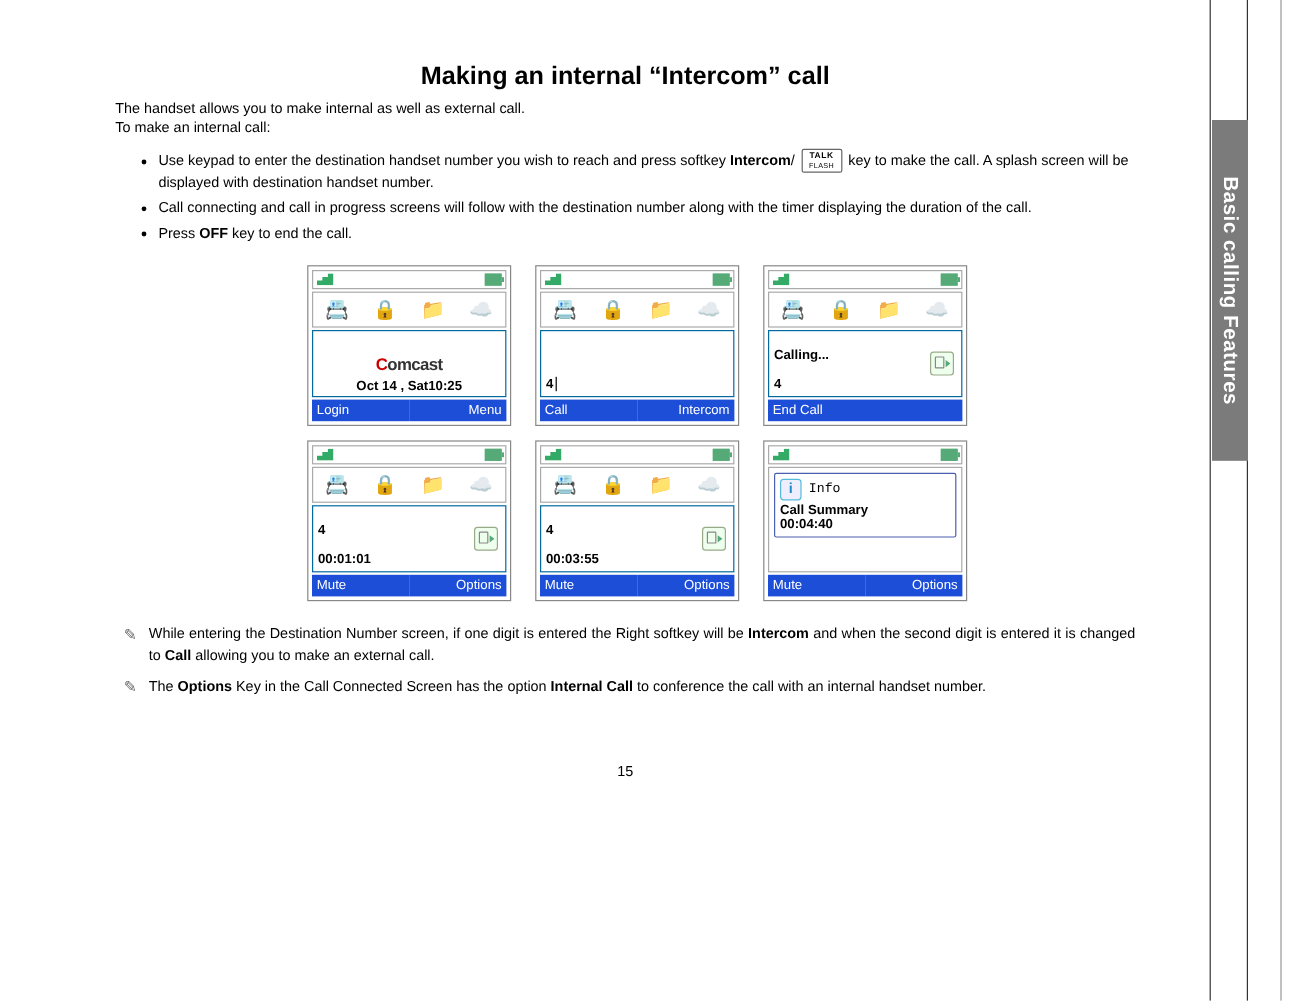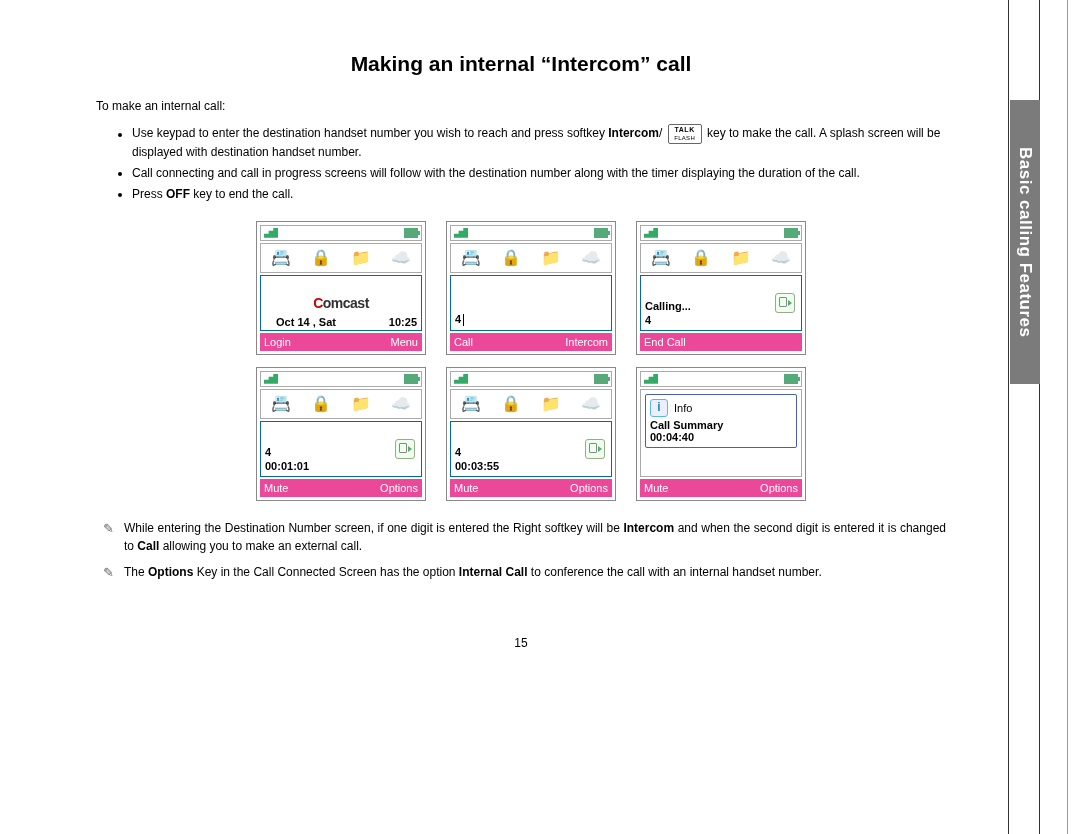--- a/index.html
+++ b/index.html
@@ -138,29 +138,29 @@
     font-size: 14px;
     color: #333;
     font-weight: bold;
   }
   .comcast {
     font-family: Arial, sans-serif;
     font-weight: bold;
     letter-spacing: -0.5px;
   }
   .comcast .c-red { color: #c00; }
-  .mid-lines { display:flex; flex-direction:column; justify-content:flex-end; height:100%; gap:2px; }
+  .mid-lines { display:flex; flex-direction:column; justify-content:flex-end; height:100%; gap:12px; }
   .softkeys {
     display: flex;
     height: 18px;
     margin-top: 2px;
   }
   .softkey {
     flex: 1;
-    background: #ec4899;
+    background: #1d4ed8;
     color: #fff;
     font-size: 11px;
     display: flex;
     align-items: center;
     padding: 0 4px;
     box-sizing: border-box;
   }
   .softkey.right { justify-content: flex-end; }
   .softkey.full { flex: 2; }
   .call-icon {
@@ -251,21 +251,21 @@
 
   <div class="thin-rule"></div>
   <div class="side-tab"></div>
   <div class="side-label">Basic calling Features</div>
 
   <div class="content">
 
     <h1 class="title">Making an internal “Intercom” call</h1>
 
     <p class="intro">
-      <br>
+      <span>The handset allows you to make internal as well as external call.</span><br>
       <span>To make an internal call:</span>
     </p>
 
     <ul class="bullets">
       <li>
         <span>Use keypad to enter the destination handset number you wish to reach and press softkey </span><b>Intercom</b><span>/ </span><span class="talk-key"><span class="talk-label">TALK</span><br><span class="flash-label">FLASH</span></span><span> key to make the call. A splash screen will be displayed with destination handset number.</span>
       </li>
       <li>Call connecting and call in progress screens will follow with the destination number along with the timer displaying the duration of the call.</li>
       <li>
         <span>Press </span><b>OFF</b><span> key to end the call.</span>
@@ -285,21 +285,21 @@
             <div class="app-row">
               <span class="app-icon">📇</span>
               <span class="app-icon">🔒</span>
               <span class="app-icon">📁</span>
               <span class="app-icon">☁️</span>
             </div>
             <div class="mid-area">
               <div class="mid-center">
                   <span class="comcast"><span class="c-red">C</span><span>omcast</span></span>
                 </div>
-              <div style="position:absolute;left:15px;right:4px;bottom:2px;display:flex;justify-content:space-between;font-size:11px;">
+              <div style="position:absolute;left:4px;right:4px;bottom:2px;display:flex;justify-content:center;font-size:11px;">
                 <span>Oct 14 , Sat</span>
                 <span>10:25</span>
               </div>
             </div>
             <div class="softkeys">
               <div class="softkey">Login</div>
               <div class="softkey right">Menu</div>
             </div>
           </div>
         </div>
@@ -412,21 +412,21 @@
         <div class="screen">
           <div class="screen-inner">
             <div class="status-bar">
                 <span class="sig-icon"></span>
                 <span class="batt-icon"></span>
               </div>
             <div style="border:1px solid #aaa; height:88px; padding:2px; box-sizing:border-box;">
               <div class="info-popup">
                 <div class="info-line">
                   <span class="info-i">i</span>
-                  <span style="font-weight:normal;">Info</span>
+                  <span style="font-weight:normal;font-family:Liberation Mono, monospace;">Info</span>
                 </div>
                 <div>Call Summary</div>
                 <div>00:04:40</div>
               </div>
             </div>
             <div class="softkeys">
               <div class="softkey">Mute</div>
               <div class="softkey right">Options</div>
             </div>
           </div>

